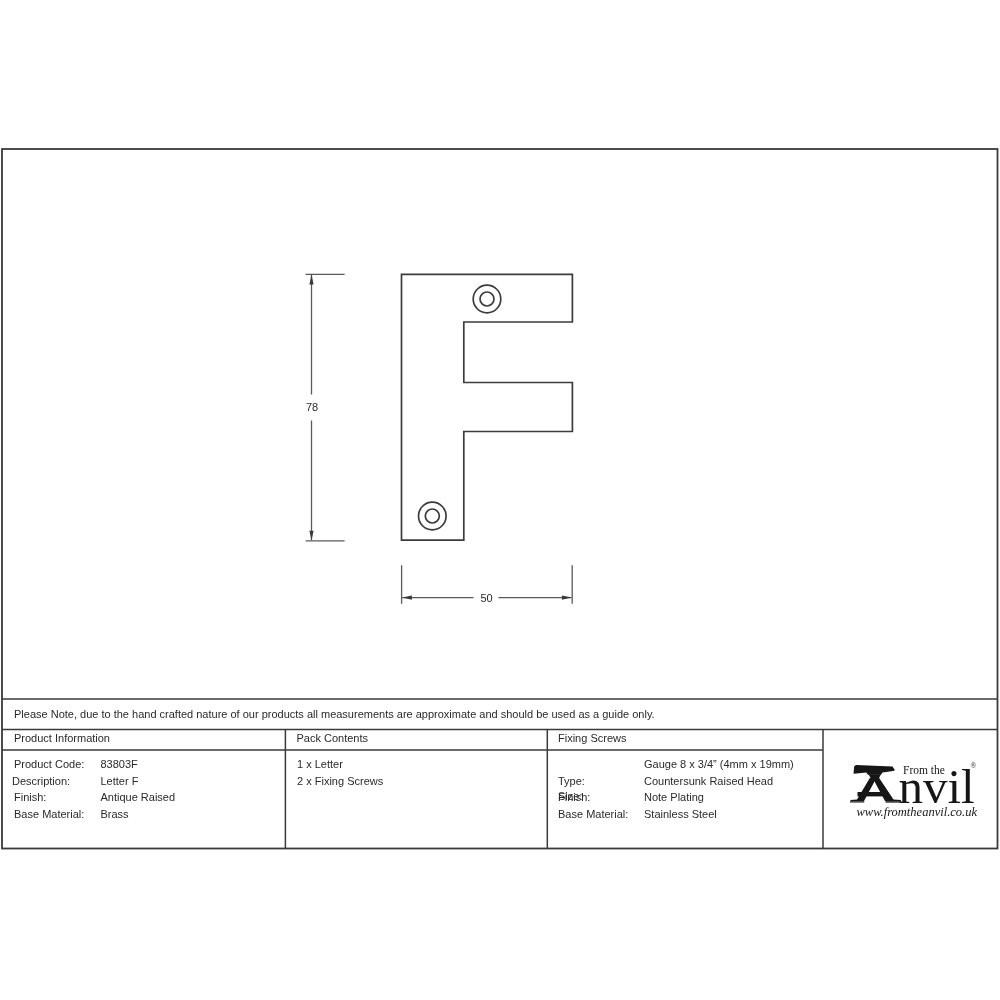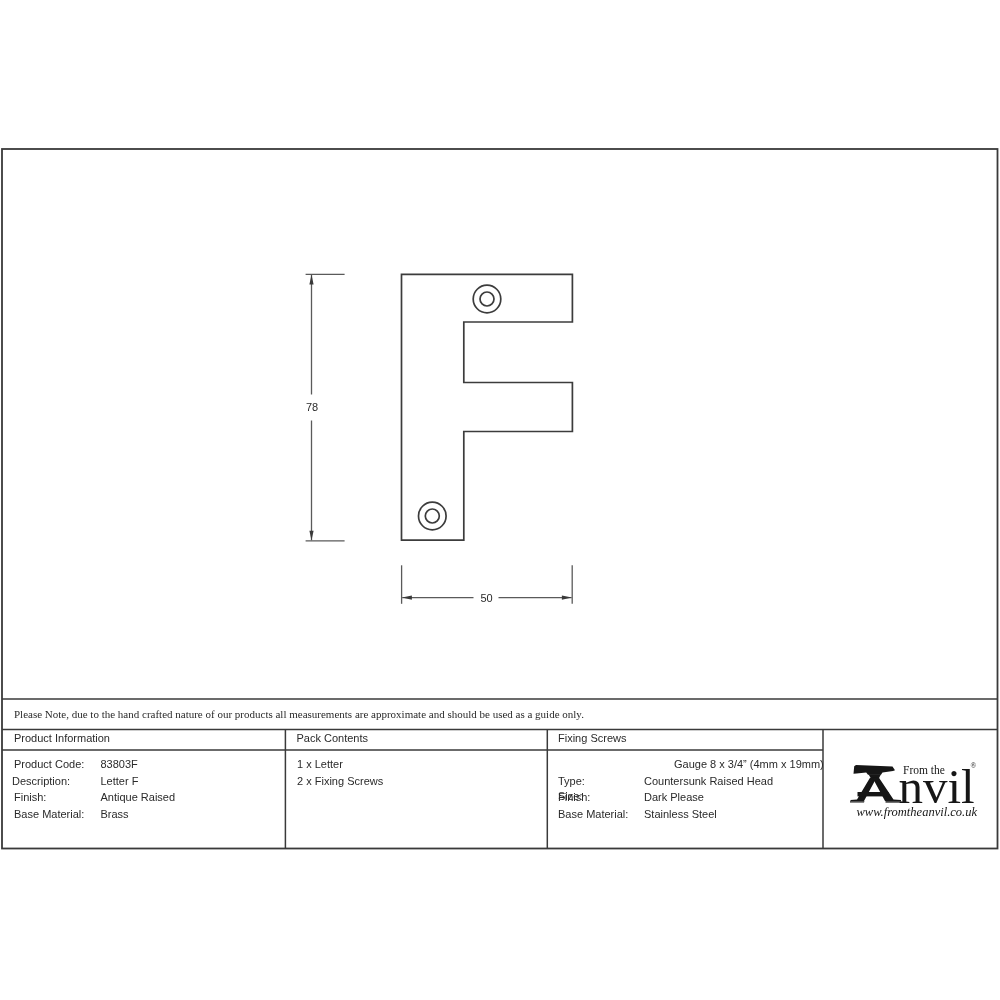--- a/index.html
+++ b/index.html
@@ -48,46 +48,46 @@
   <line x1="402.2" y1="597.6" x2="473.5" y2="597.6" stroke="#5a5a5a" stroke-width="1.3"></line>
   <line x1="498.5" y1="597.6" x2="571.6" y2="597.6" stroke="#5a5a5a" stroke-width="1.3"></line>
   <polygon points="402,597.6 411.9,595.5 411.9,599.7" fill="#3a3a3a"></polygon>
   <polygon points="571.8,597.6 561.9,595.5 561.9,599.7" fill="#3a3a3a"></polygon>
 </svg>
 
 <div class="abs t12" style="left:306px;top:402px;">78</div>
 
 <div class="abs t12" style="left:480.5px;top:593px;">50</div>
 
-<div class="abs t12" style="left:14px;top:709px;font-family:Liberation Serif, serif;">Please Note, due to the hand crafted nature of our products all measurements are approximate and should be used as a guide only.</div>
+<div class="abs t12" style="left:14px;top:709px;">Please Note, due to the hand crafted nature of our products all measurements are approximate and should be used as a guide only.</div>
 
 <div class="abs t12" style="left:14px;top:733px;">Product Information</div>
 
 <div class="abs t12" style="left:296.5px;top:733px;">Pack Contents</div>
 
 <div class="abs t12" style="left:558px;top:733px;">Fixing Screws</div>
 
 <div class="abs t12" style="left:14px;top:759px;">Product Code:</div>
 <div class="abs t12" style="left:100.5px;top:759px;">83803F</div>
 <div class="abs t12" style="left:12px;top:775.5px;">Description:</div>
 <div class="abs t12" style="left:100.5px;top:775.5px;">Letter F</div>
 <div class="abs t12" style="left:14px;top:792px;">Finish:</div>
 <div class="abs t12" style="left:100.5px;top:792px;">Antique Raised</div>
 <div class="abs t12" style="left:14px;top:808.5px;">Base Material:</div>
 <div class="abs t12" style="left:100.5px;top:808.5px;">Brass</div>
 
 <div class="abs t12" style="left:297px;top:759px;">1 x Letter</div>
 <div class="abs t12" style="left:297px;top:775.5px;">2 x Fixing Screws</div>
 
 <div class="abs t12" style="left:558px;top:791px;">Size:</div>
-<div class="abs t12" style="left:644px;top:759px;margin-left:30px;">Gauge 8 x 3/4” (4mm x 19mm)</div>
+<div class="abs t12" style="left:644px;top:759px;">Gauge 8 x 3/4” (4mm x 19mm)</div>
 <div class="abs t12" style="left:558px;top:775.5px;">Type:</div>
 <div class="abs t12" style="left:644px;top:775.5px;">Countersunk Raised Head</div>
 <div class="abs t12" style="left:558px;top:792px;">Finish:</div>
-<div class="abs t12" style="left:644px;top:792px;">Dark Please</div>
+<div class="abs t12" style="left:644px;top:792px;">Note Plating</div>
 <div class="abs t12" style="left:558px;top:808.5px;">Base Material:</div>
 <div class="abs t12" style="left:644px;top:808.5px;">Stainless Steel</div>
 
 <svg class="abs" style="left:823px;top:729px;" width="175" height="120" viewBox="0 0 175 120">
   <g fill="#161616">
 
     <path d="M30.5,44.8 L31.2,37.2 L33,36 L69.5,37.6 L72,41.2 L70,42 L59.5,43.4 L58,45.8 L45,45.8 L43.2,43.6 L33.5,44.6 Z"></path>
 
     <path d="M45.5,45.3 L58,45.3 L55.8,49.5 L48,49.5 Z"></path>
 

